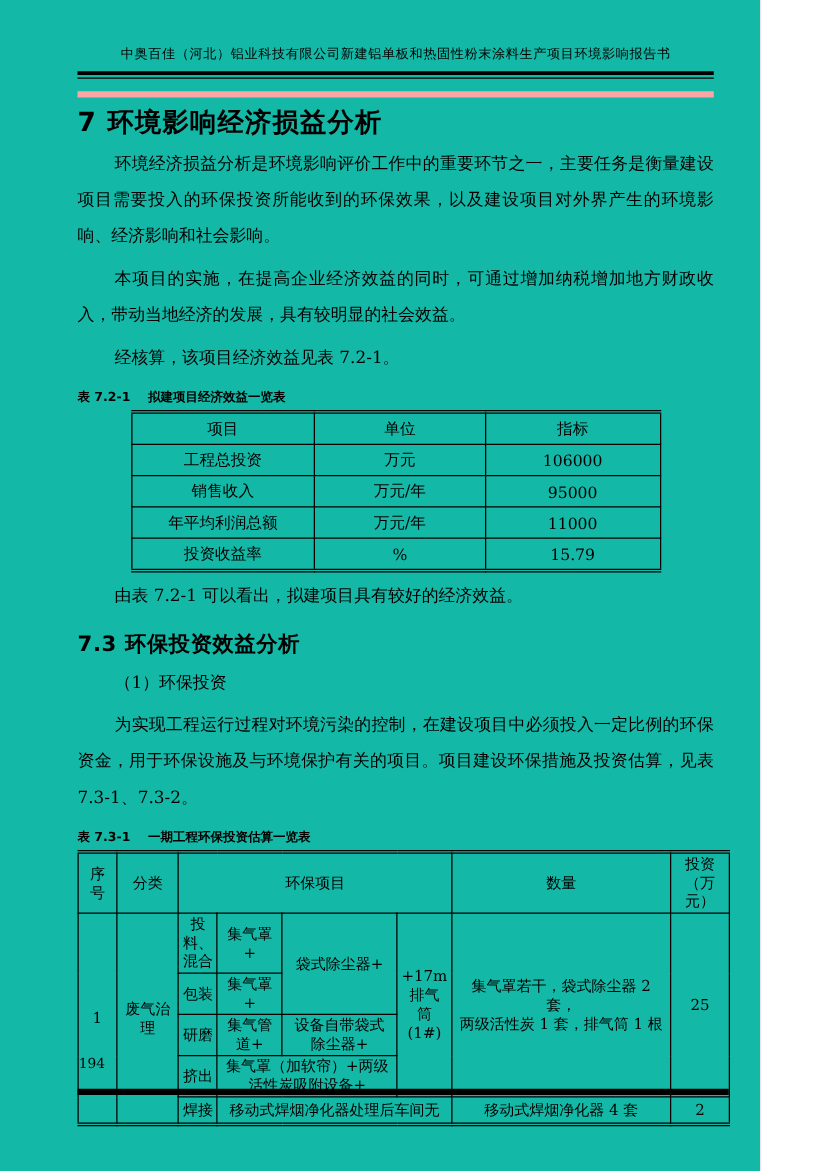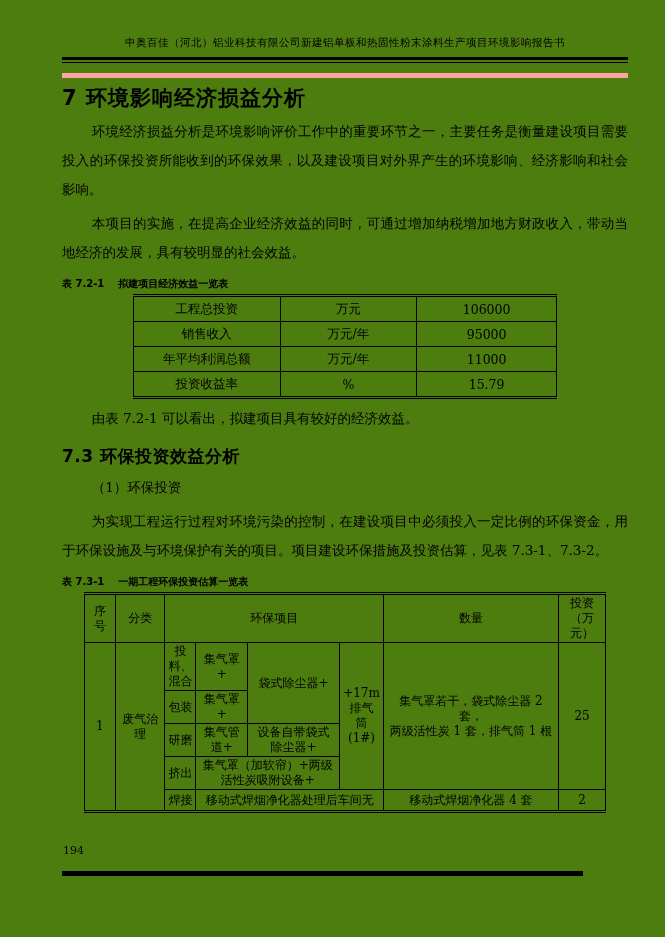--- a/index.html
+++ b/index.html
@@ -1,19 +1,19 @@
 <!DOCTYPE html>
 <html><head>
 <meta charset="utf-8">
 <style>
   html,body { margin:0; padding:0; background:#ffffff; }
   .page {
     position:relative;
-    width:665px; height:937px;
-    background:#4d7c0f;
+    width:608px; height:937px;
+    background:#14b8a6;
     box-sizing:border-box;
     padding:36px 37px 0 62px;
     font-family:"DejaVu Serif","Liberation Serif",serif;
     color:#000;
     overflow:hidden;
     outline:1px solid #e6e6e6;
   }
   .running-header-text {
     font-size:10.5px;
     text-align:center;
@@ -95,32 +95,38 @@
 
   <div class="running-header-text">中奥百佳（河北）铝业科技有限公司新建铝单板和热固性粉末涂料生产项目环境影响报告书</div>
   <div class="running-header-rule"></div>
 
   <h1 class="chapter">7 环境影响经济损益分析</h1>
 
   <p class="body-text">环境经济损益分析是环境影响评价工作中的重要环节之一，主要任务是衡量建设项目需要投入的环保投资所能收到的环保效果，以及建设项目对外界产生的环境影响、经济影响和社会影响。</p>
 
   <p class="body-text">本项目的实施，在提高企业经济效益的同时，可通过增加纳税增加地方财政收入，带动当地经济的发展，具有较明显的社会效益。</p>
 
+  <p class="body-text">经核算，该项目经济效益见表 7.2-1。</p>
 
   <div class="table-caption">
     <span class="cap-label">表 7.2-1</span><span>拟建项目经济效益一览表</span>
   </div>
 
   <table class="doc-table econ">
     <colgroup>
         <col style="width:147px">
         <col style="width:137px">
         <col style="width:140px">
       </colgroup>
     <tbody>
+      <tr>
+        <th>项目</th>
+        <th>单位</th>
+        <th>指标</th>
+      </tr>
       <tr>
         <td>工程总投资</td>
         <td>万元</td>
         <td>106000</td>
       </tr>
       <tr>
         <td>销售收入</td>
         <td>万元/年</td>
         <td>95000</td>
       </tr>

